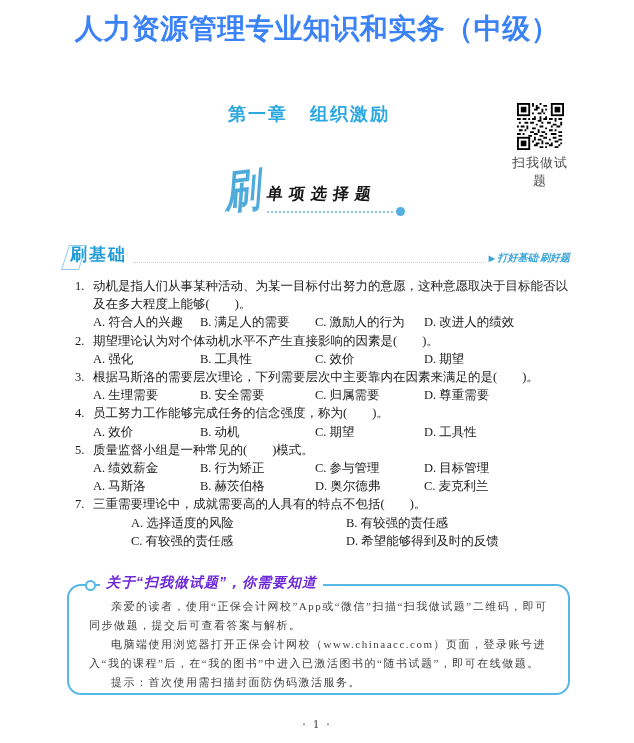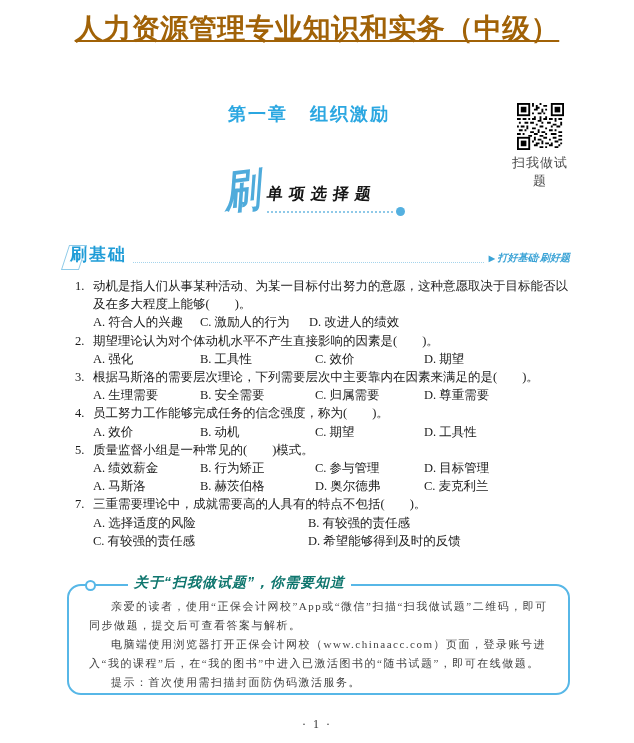--- a/index.html
+++ b/index.html
@@ -2,23 +2,22 @@
 <html><head>
 <meta charset="utf-8">
 <style>
   html,body { margin:0; padding:0; background:#fff; }
   .page {
     position:relative; width:634px; height:743px; background:#ffffff;
     font-family:"Liberation Serif", serif; overflow:hidden;
   }
   .book-title {
     position:absolute; top:10px; left:0; width:100%; text-align:center;
-    font-size:28px; font-weight:bold; color:#a16207; letter-spacing:0.5px;
+    font-size:28px; font-weight:bold; color:#3b82f6; letter-spacing:0.5px;
     font-family:"Liberation Serif", serif;
-    text-decoration:underline;
   }
   .chapter {
     position:absolute; top:102px; left:228px; font-size:18px; font-weight:bold;
     color:#2ba7e1; font-family:"Liberation Sans", sans-serif; letter-spacing:2px;
     white-space:nowrap;
   }
   .chapter .gap { display:inline-block; width:22px; }
   .qr-block { position:absolute; left:508px; top:103px; width:64px; text-align:center; }
   .qr { width:47px; height:47px; display:block; margin:0 auto; }
   .qr-caption { margin-top:4px; font-size:13px; color:#4a4a4a; letter-spacing:1px; }
@@ -54,34 +53,34 @@
     position:absolute; left:70px; top:277px; width:512px;
     font-size:12.5px; color:#1a1a1a; line-height:18.2px;
   }
   .q-line { white-space:nowrap; }
   .stem { padding-left:5px; }
   .q-num { display:inline-block; width:18px; }
   .cont, .opts { padding-left:23px; }
   .opts { display:flex; }
   .opts span { flex-shrink:0; }
   .row4 .o1 { width:107px; } .row4 .o2 { width:115px; } .row4 .o3 { width:109px; }
-  .row2 .o1 { width:215px; }
+  .row2 .o1 { width:215px;margin-left:38px; }
   .notice-box {
     position:absolute; left:67px; top:584px; width:503px; height:111px;
     border:2px solid #57b7e7; border-radius:14px; box-sizing:border-box;
     padding:11px 16px 0 20px;
   }
   .notice-circle {
     position:absolute; top:-6px; left:16px; width:7px; height:7px; border-radius:50%;
     background:#fff; border:2px solid #57b7e7;
   }
   .notice-title {
     position:absolute; top:-12px; left:31px; background:#fff; padding:0 6px;
-    font-size:14px; font-weight:bold; font-style:italic; color:#0f766e;
-    letter-spacing:1px; white-space:nowrap; font-family:"Liberation Sans", sans-serif;margin-left:28px;
+    font-size:14px; font-weight:bold; font-style:italic; color:#6d28d9;
+    letter-spacing:1px; white-space:nowrap; font-family:"Liberation Sans", sans-serif;
   }
   .notice-box p {
     margin:0; font-size:11px; color:#3f3f3f; line-height:19px;
     text-indent:2em; letter-spacing:1.5px;
   }
   .page-number {
     position:absolute; bottom:11px; left:0; width:100%; text-align:center;
     font-size:12px; color:#333333; letter-spacing:2px;
   }
 </style>
@@ -136,20 +135,21 @@
     <span class="basics-tagline"><span class="arrow">▶</span> <span>打好基础·刷好题</span></span>
   </div>
 
   <div class="questions">
 
     <div class="q">
       <div class="q-line stem"><span class="q-num">1.</span><span>动机是指人们从事某种活动、为某一目标付出努力的意愿，这种意愿取决于目标能否以</span></div>
       <div class="q-line cont">及在多大程度上能够(　　)。</div>
       <div class="q-line opts row4">
         <span class="o1">A. 符合人的兴趣</span>
+        <span class="o2">B. 满足人的需要</span>
         <span class="o3">C. 激励人的行为</span>
         <span class="o4">D. 改进人的绩效</span>
       </div>
     </div>
 
     <div class="q">
       <div class="q-line stem"><span class="q-num">2.</span><span>期望理论认为对个体动机水平不产生直接影响的因素是(　　)。</span></div>
       <div class="q-line opts row4">
         <span class="o1">A. 强化</span>
         <span class="o2">B. 工具性</span>

